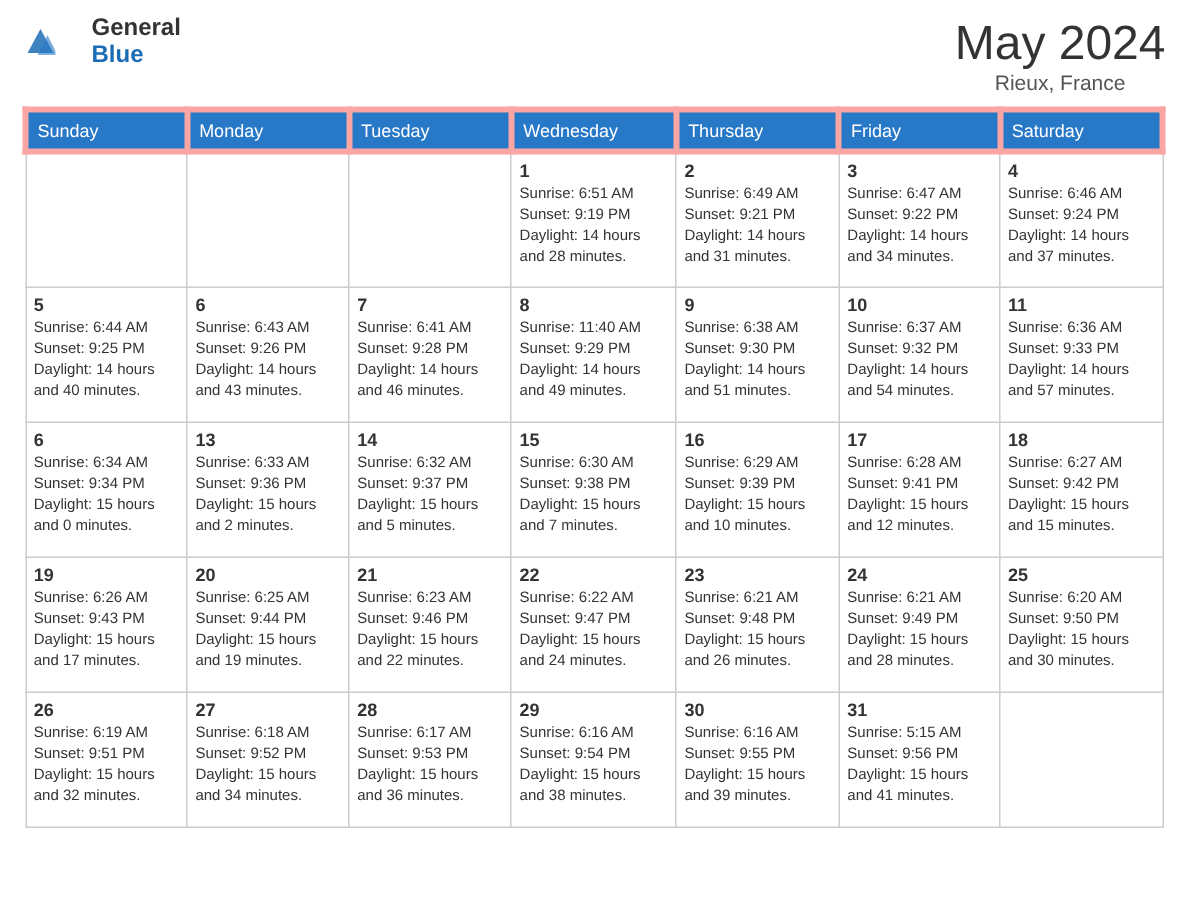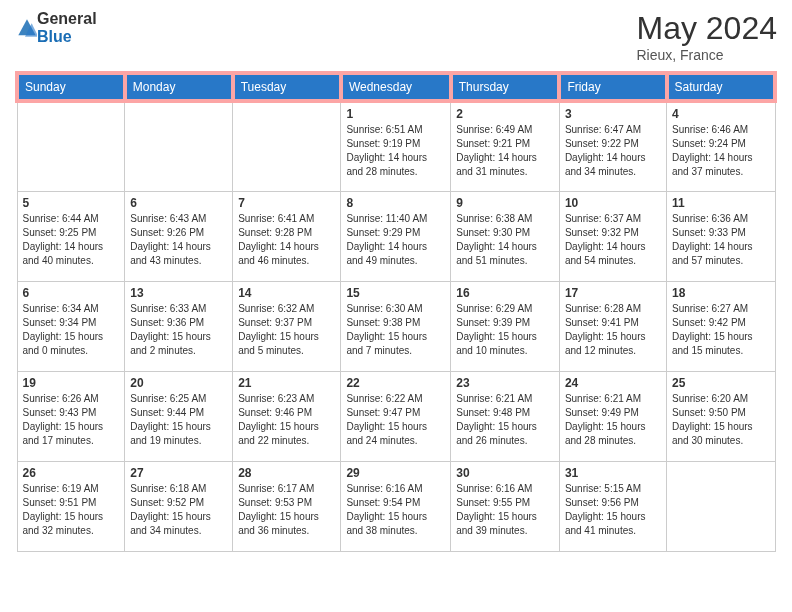--- a/index.html
+++ b/index.html
@@ -18,30 +18,31 @@
     }
     .header {
       display: flex;
       justify-content: space-between;
       align-items: flex-start;
       margin-bottom: 8px;
     }
     .logo {
       display: flex;
       align-items: center;
+      gap: 24px;
     }
     .logo-general { color: #333; }
     .logo-blue { color: #1a6db5; }
     .logo-icon {
       width: 20px;
       height: 20px;
       margin-left: 2px;
     }
     .title-block {
-      text-align: left;
+      text-align: center;
     }
     .month-year {
       font-size: 32px;
       font-weight: normal;
       color: #333;
     }
     .location {
       font-size: 14px;
       color: #555;
     }

